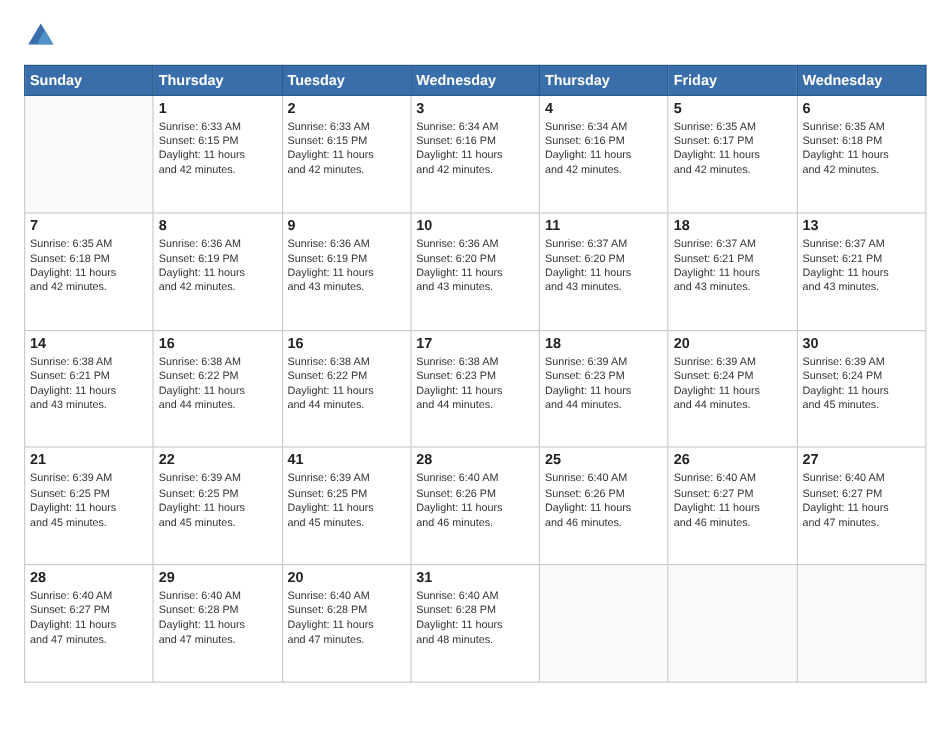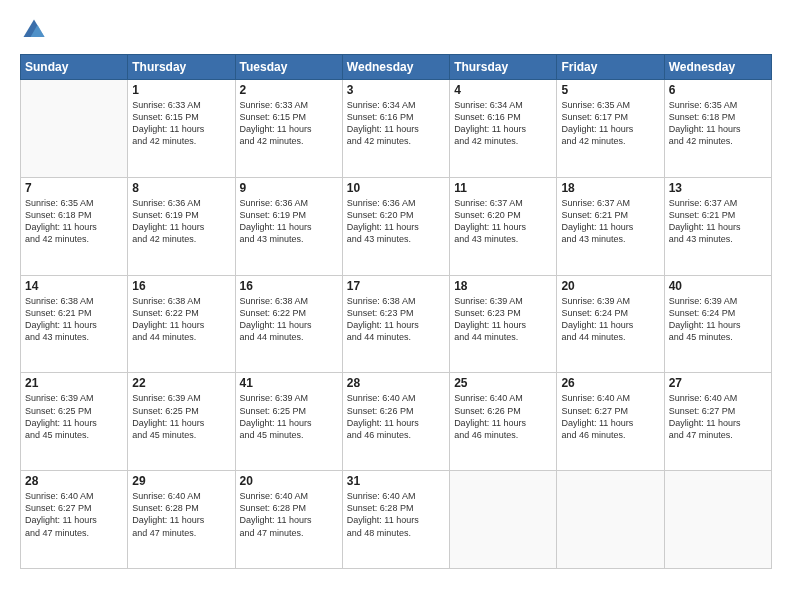--- a/index.html
+++ b/index.html
@@ -268,21 +268,21 @@
 and 44 minutes.</div>
           </td>
           <td>
             <span class="day-number">20</span>
             <div class="day-detail" style="white-space: pre-line;">Sunrise: 6:39 AM
 Sunset: 6:24 PM
 Daylight: 11 hours
 and 44 minutes.</div>
           </td>
           <td>
-            <span class="day-number">40</span>
+            <span class="day-number">30</span>
             <div class="day-detail" style="white-space: pre-line;">Sunrise: 6:39 AM
 Sunset: 6:24 PM
 Daylight: 11 hours
 and 45 minutes.</div>
           </td>
         </tr>
         <tr>
           <td>
             <span class="day-number">21</span>
             <div class="day-detail" style="white-space: pre-line;">Sunrise: 6:39 AM

